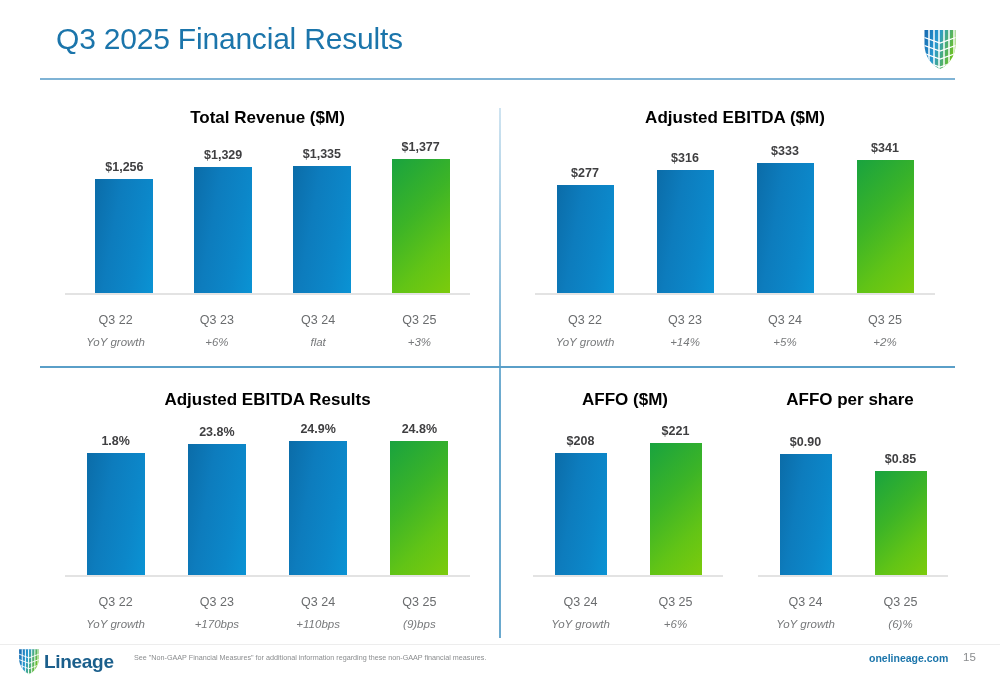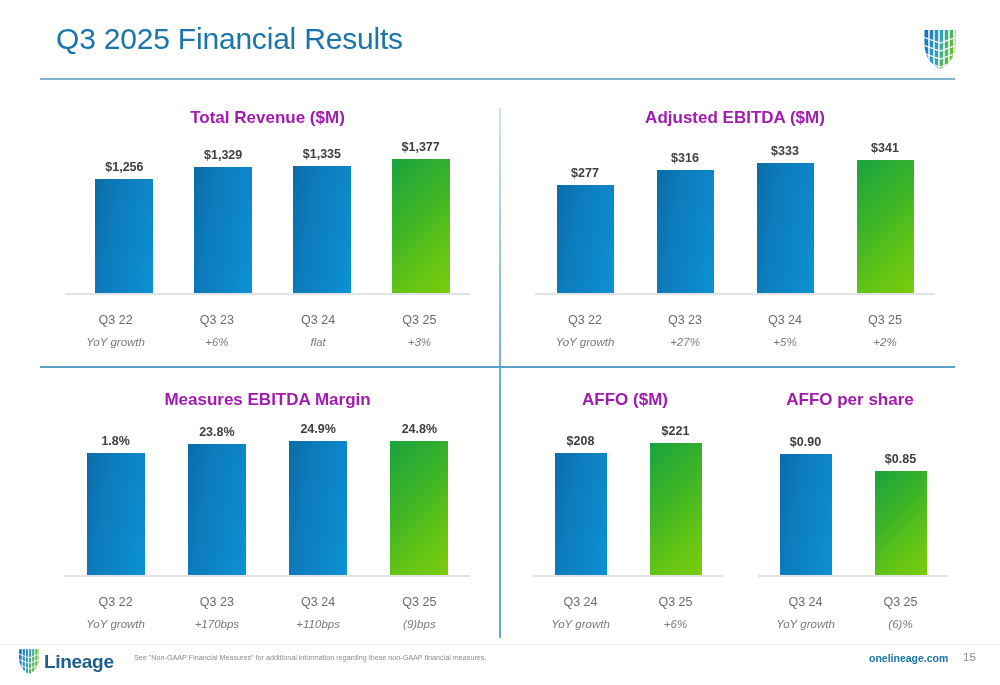--- a/index.html
+++ b/index.html
@@ -62,21 +62,21 @@
   }
 
   
   .chart-panel {
     position: absolute;
   }
   .chart-title {
     text-align: center;
     font-size: 17px;
     font-weight: bold;
-    color: #a21caf;
+    color: #000000;
     white-space: nowrap;
   }
   .plot {
     position: relative;
   }
   .axis-line {
     position: absolute;
     height: 2px;
     background: #e3e3e3;
     left: 0;
@@ -292,29 +292,29 @@
 
   <div class="cat-row" style="top:205px; left:25px; width:400px;">
     <span>Q3 22</span>
     <span>Q3 23</span>
     <span>Q3 24</span>
     <span>Q3 25</span>
   </div>
 
   <div class="yoy-row" style="top:228px; left:25px; width:400px;">
     <span>YoY growth</span>
-    <span>+27%</span>
+    <span>+14%</span>
     <span>+5%</span>
     <span>+2%</span>
   </div>
 </div>
 
 <div class="chart-panel" style="left:40px; top:390px; width:455px; height:250px;">
 
-  <div class="chart-title">Measures EBITDA Margin</div>
+  <div class="chart-title">Adjusted EBITDA Results</div>
 
   <div class="plot" style="position:absolute; left:25px; top:32px; width:405px; height:153px;">
     <div class="bar-group" style="height:153px;">
       <div class="bar-slot" style="width:58px;">
         <div class="bar-value">1.8%</div>
         <div class="bar blue" style="height:122px;"></div>
       </div>
       <div class="bar-slot" style="width:58px;">
         <div class="bar-value">23.8%</div>
         <div class="bar blue" style="height:131px;"></div>

